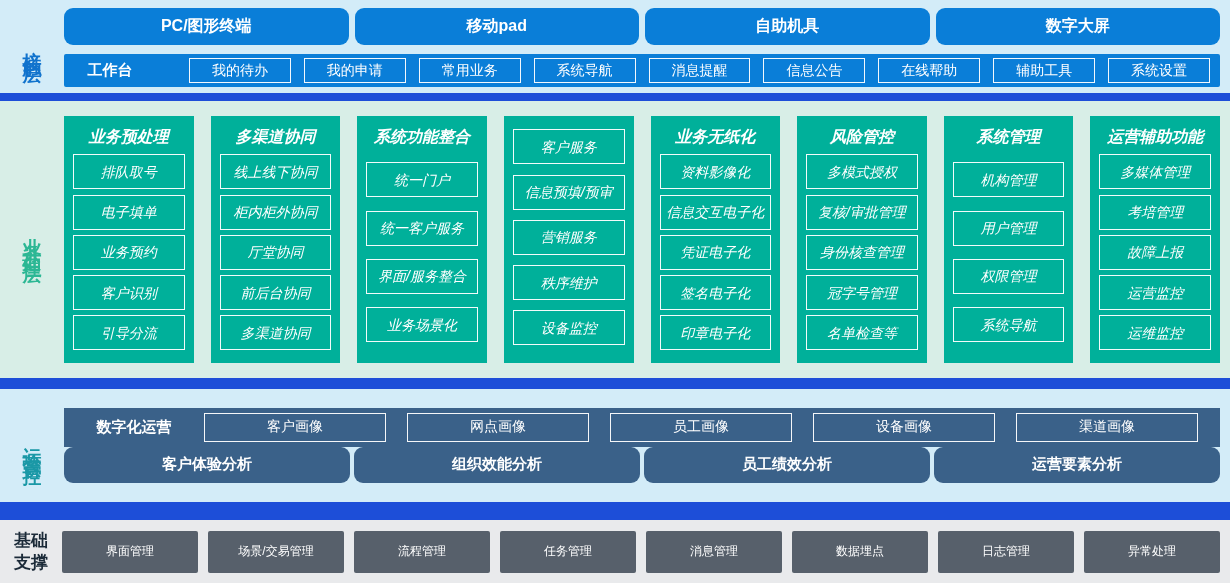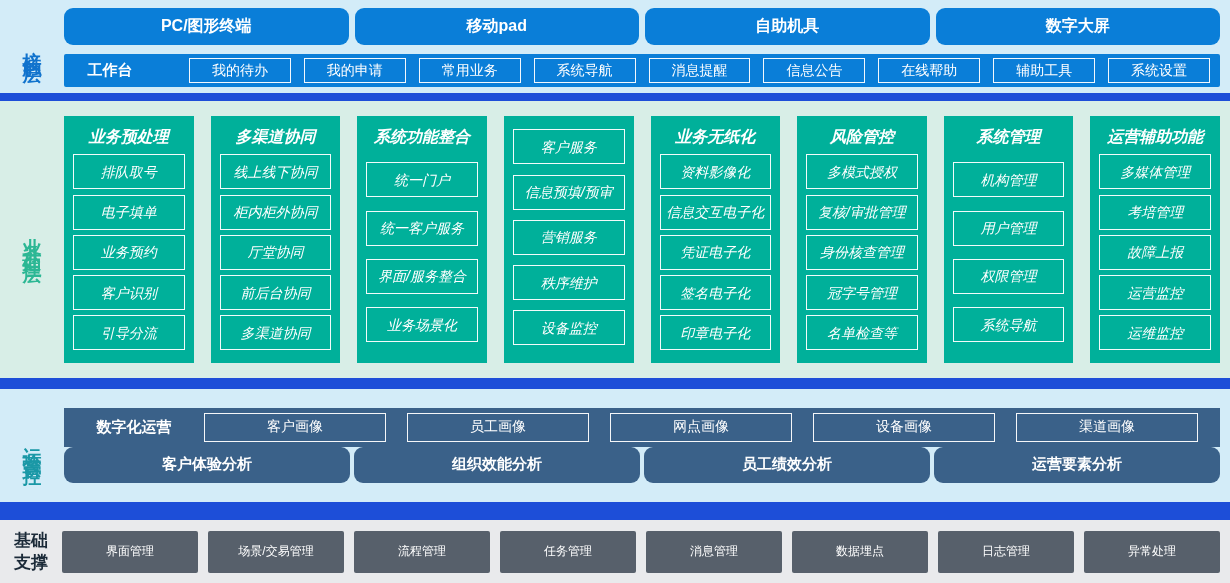--- a/index.html
+++ b/index.html
@@ -168,22 +168,22 @@
 
   <div class="section" id="operations">
     <div class="side-label">
       <div class="v-text">运营管控</div>
     </div>
     <div class="content">
       <div class="digital-bar">
         <div class="digital-label">数字化运营</div>
         <div class="digital-items">
             <div class="digital-item">客户画像</div>
+            <div class="digital-item">网点画像</div>
             <div class="digital-item">员工画像</div>
-            <div class="digital-item">网点画像</div>
             <div class="digital-item">设备画像</div>
             <div class="digital-item">渠道画像</div>
           </div>
       </div>
       <div class="analysis-row">
           <div class="analysis-box">客户体验分析</div>
           <div class="analysis-box">组织效能分析</div>
           <div class="analysis-box">员工绩效分析</div>
           <div class="analysis-box">运营要素分析</div>
         </div>

